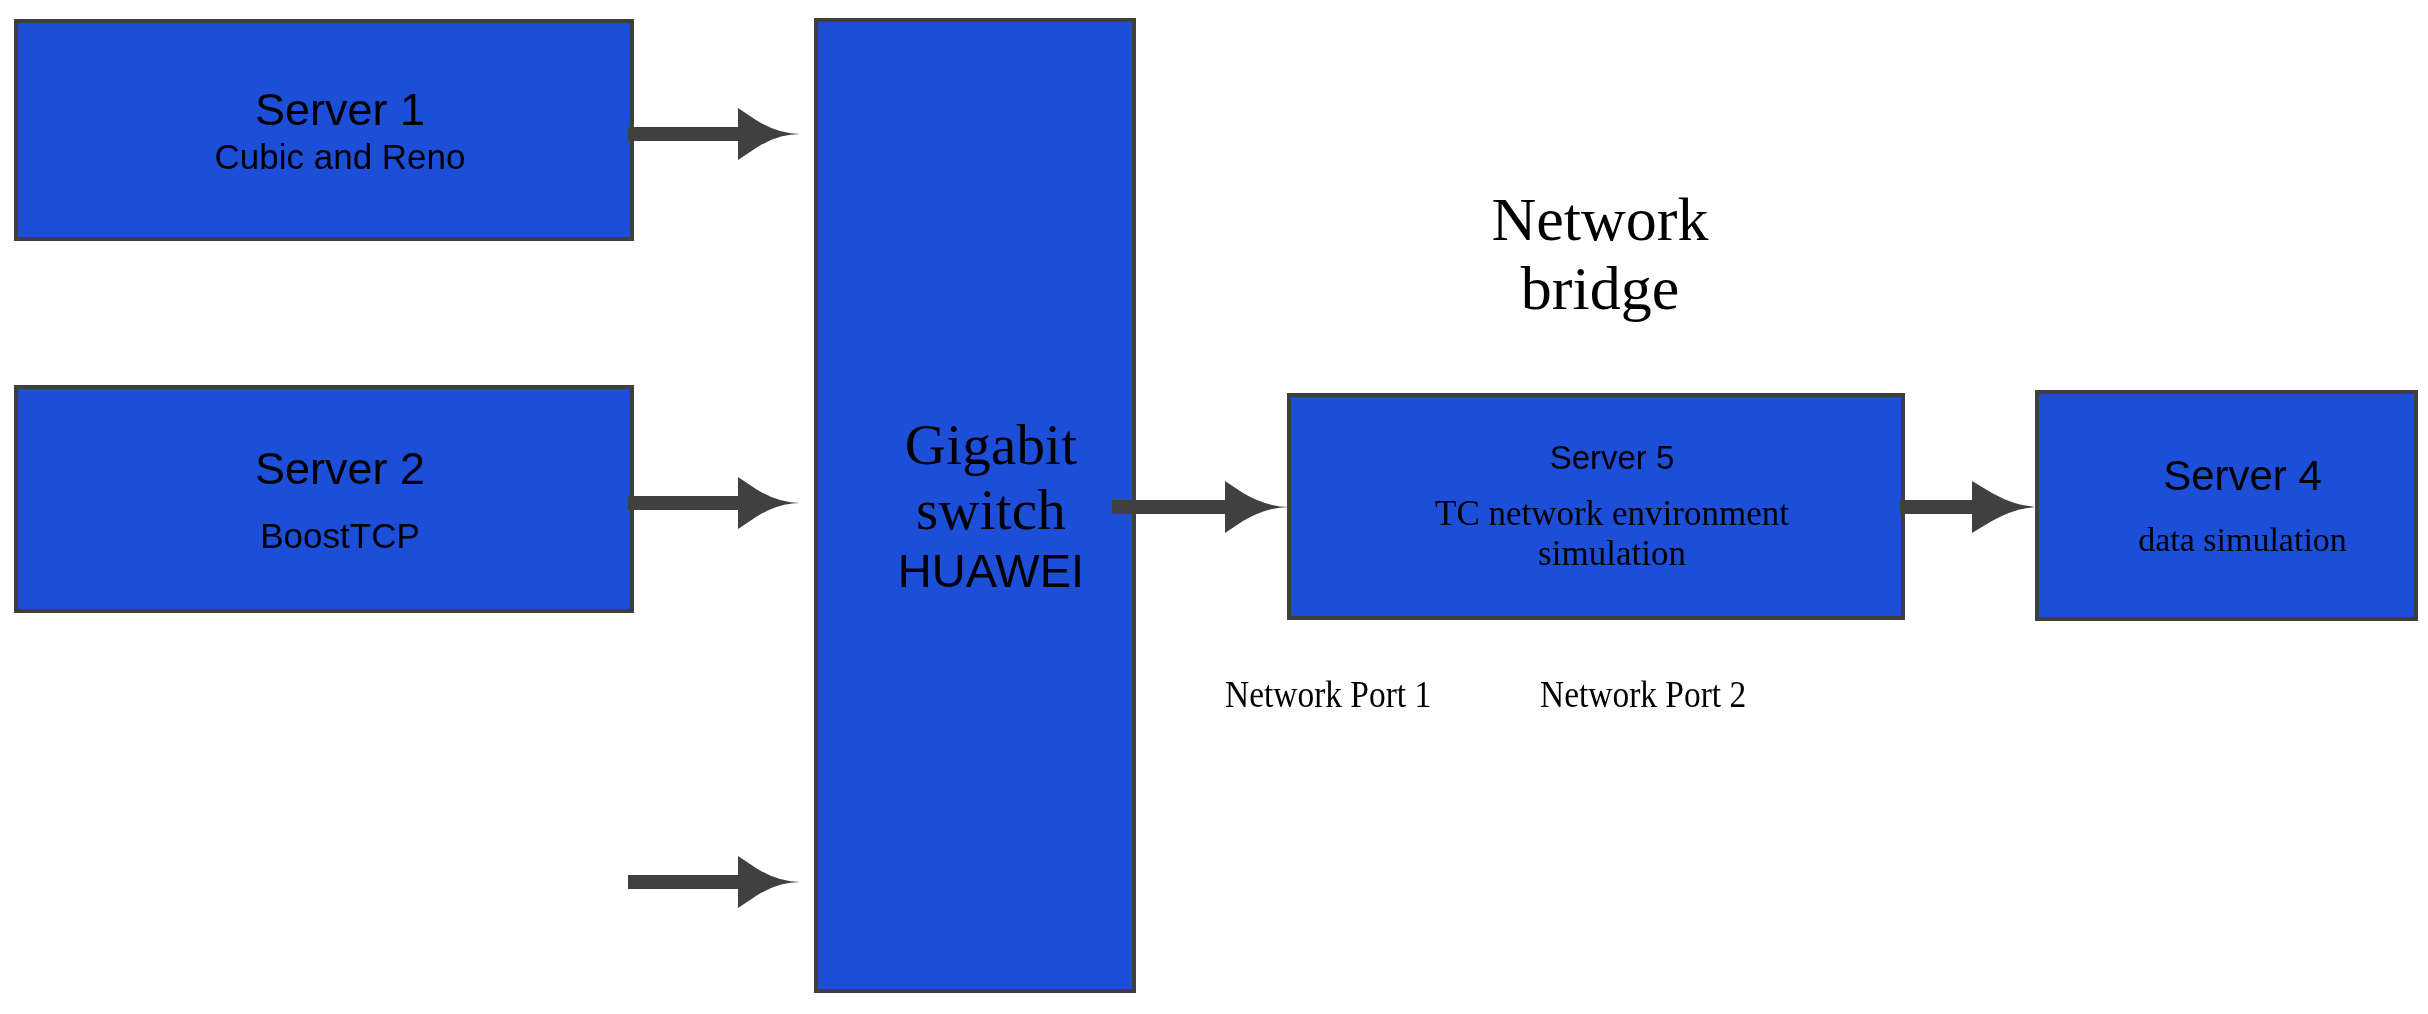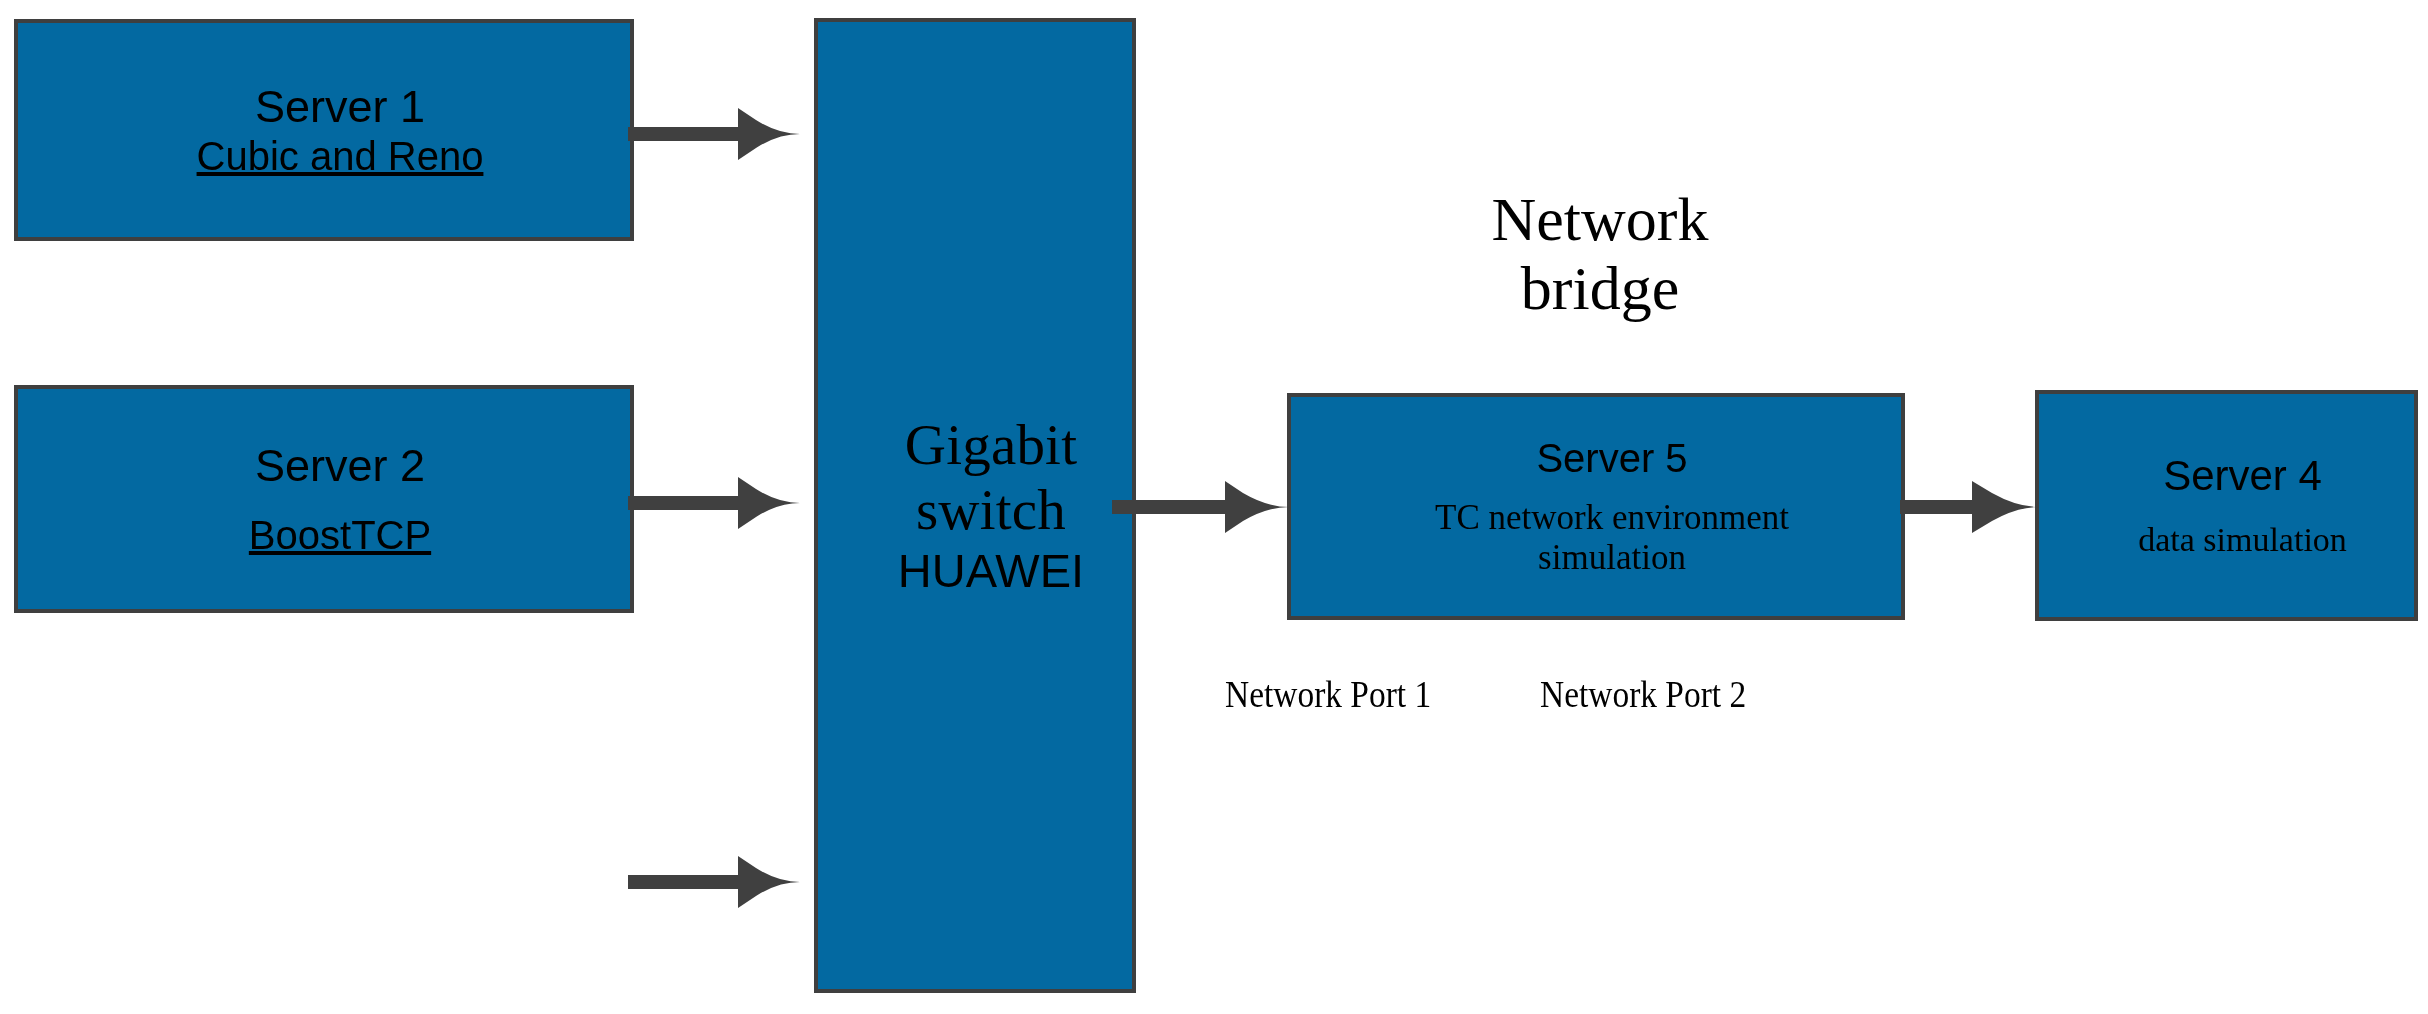--- a/index.html
+++ b/index.html
@@ -15,21 +15,21 @@
     background: #ffffff;
     overflow: hidden;
     font-family: "Liberation Sans", sans-serif;
   }
 
   
   .node {
     position: absolute;
     box-sizing: border-box;
     border: 4px solid #3f3f3f;
-    background: #0369a1;
+    background: #1d4ed8;
     display: flex;
     flex-direction: column;
     align-items: center;
     justify-content: center;
     text-align: center;
     color: #000000;
     padding-left: 32px;
   }
 
   .line-sans {
@@ -44,35 +44,35 @@
     line-height: 1.14;
     white-space: nowrap;
   }
 
   
   #node-server1 { left: 14px;  top: 19px;  width: 620px; height: 222px; }
   #node-server2 { left: 14px;  top: 385px; width: 620px; height: 228px; gap: 20px; }
   #node-server3 { left: 14px;  top: 766px; width: 620px; height: 230px; }
 
   .srv-title   { font-size: 45px; }
-  .srv-sub     { font-size: 40px; text-decoration: underline; }
+  .srv-sub     { font-size: 35px; }
 
   
   #node-switch {
     left: 795px; top: 18px; width: 322px; height: 975px;
     justify-content: center;
     margin-left: 19px;
   }
   #node-switch .sw-serif  { font-size: 57px; letter-spacing: .2px; }
   #node-switch .sw-sans   { font-size: 47px; }
   #node-switch .sw-stack  { display:flex; flex-direction:column; align-items:center; }
 
   
   #node-server5 { left: 1287px; top: 393px; width: 618px; height: 227px; }
-  #node-server5 .s5-title { font-size: 40px; margin-bottom: 16px; }
+  #node-server5 .s5-title { font-size: 33px; margin-bottom: 16px; }
   #node-server5 .s5-sub   { font-size: 35px; }
 
   
   #node-server4 { left: 2035px; top: 390px; width: 383px; height: 231px; }
   #node-server4 .s4-title { font-size: 42px; margin-bottom: 20px; }
   #node-server4 .s4-sub   { font-size: 34px; }
 
   
   .free-label {
     position: absolute;

